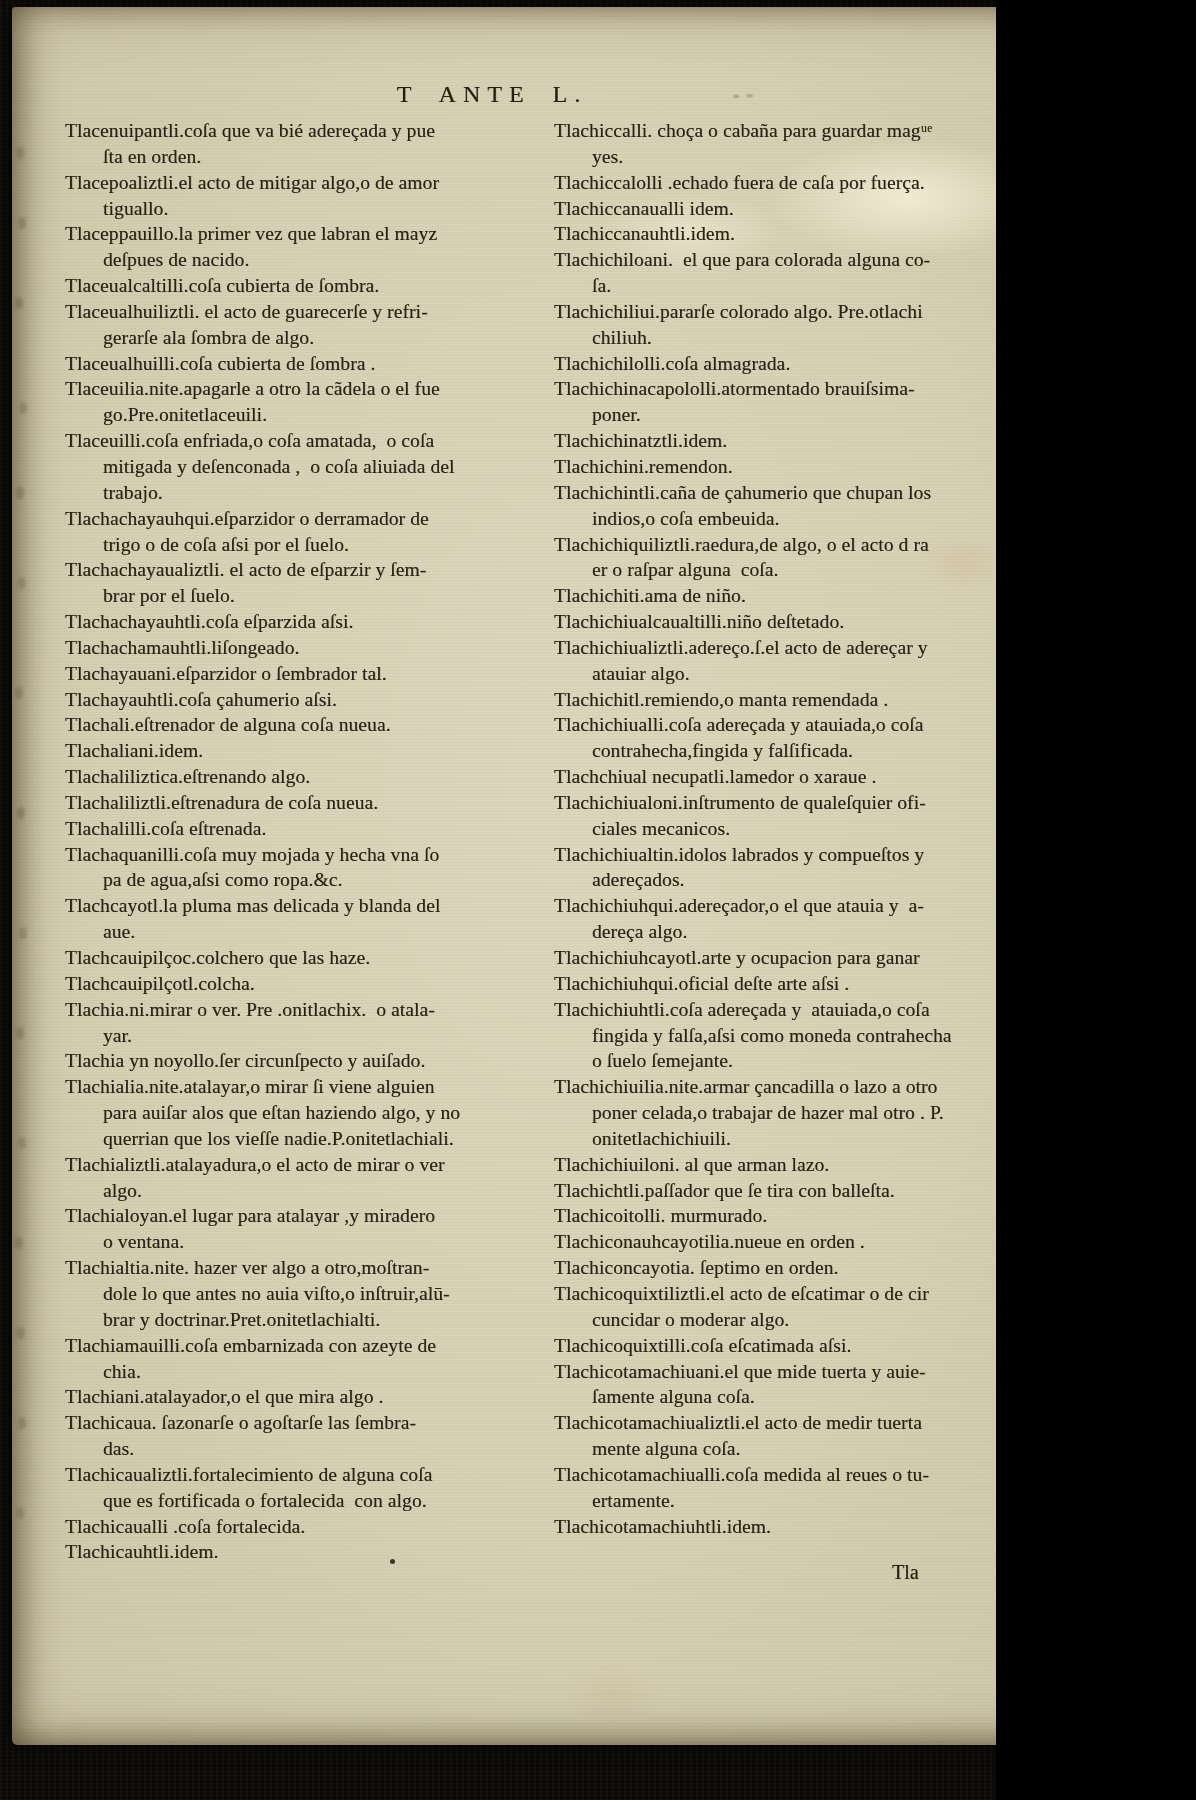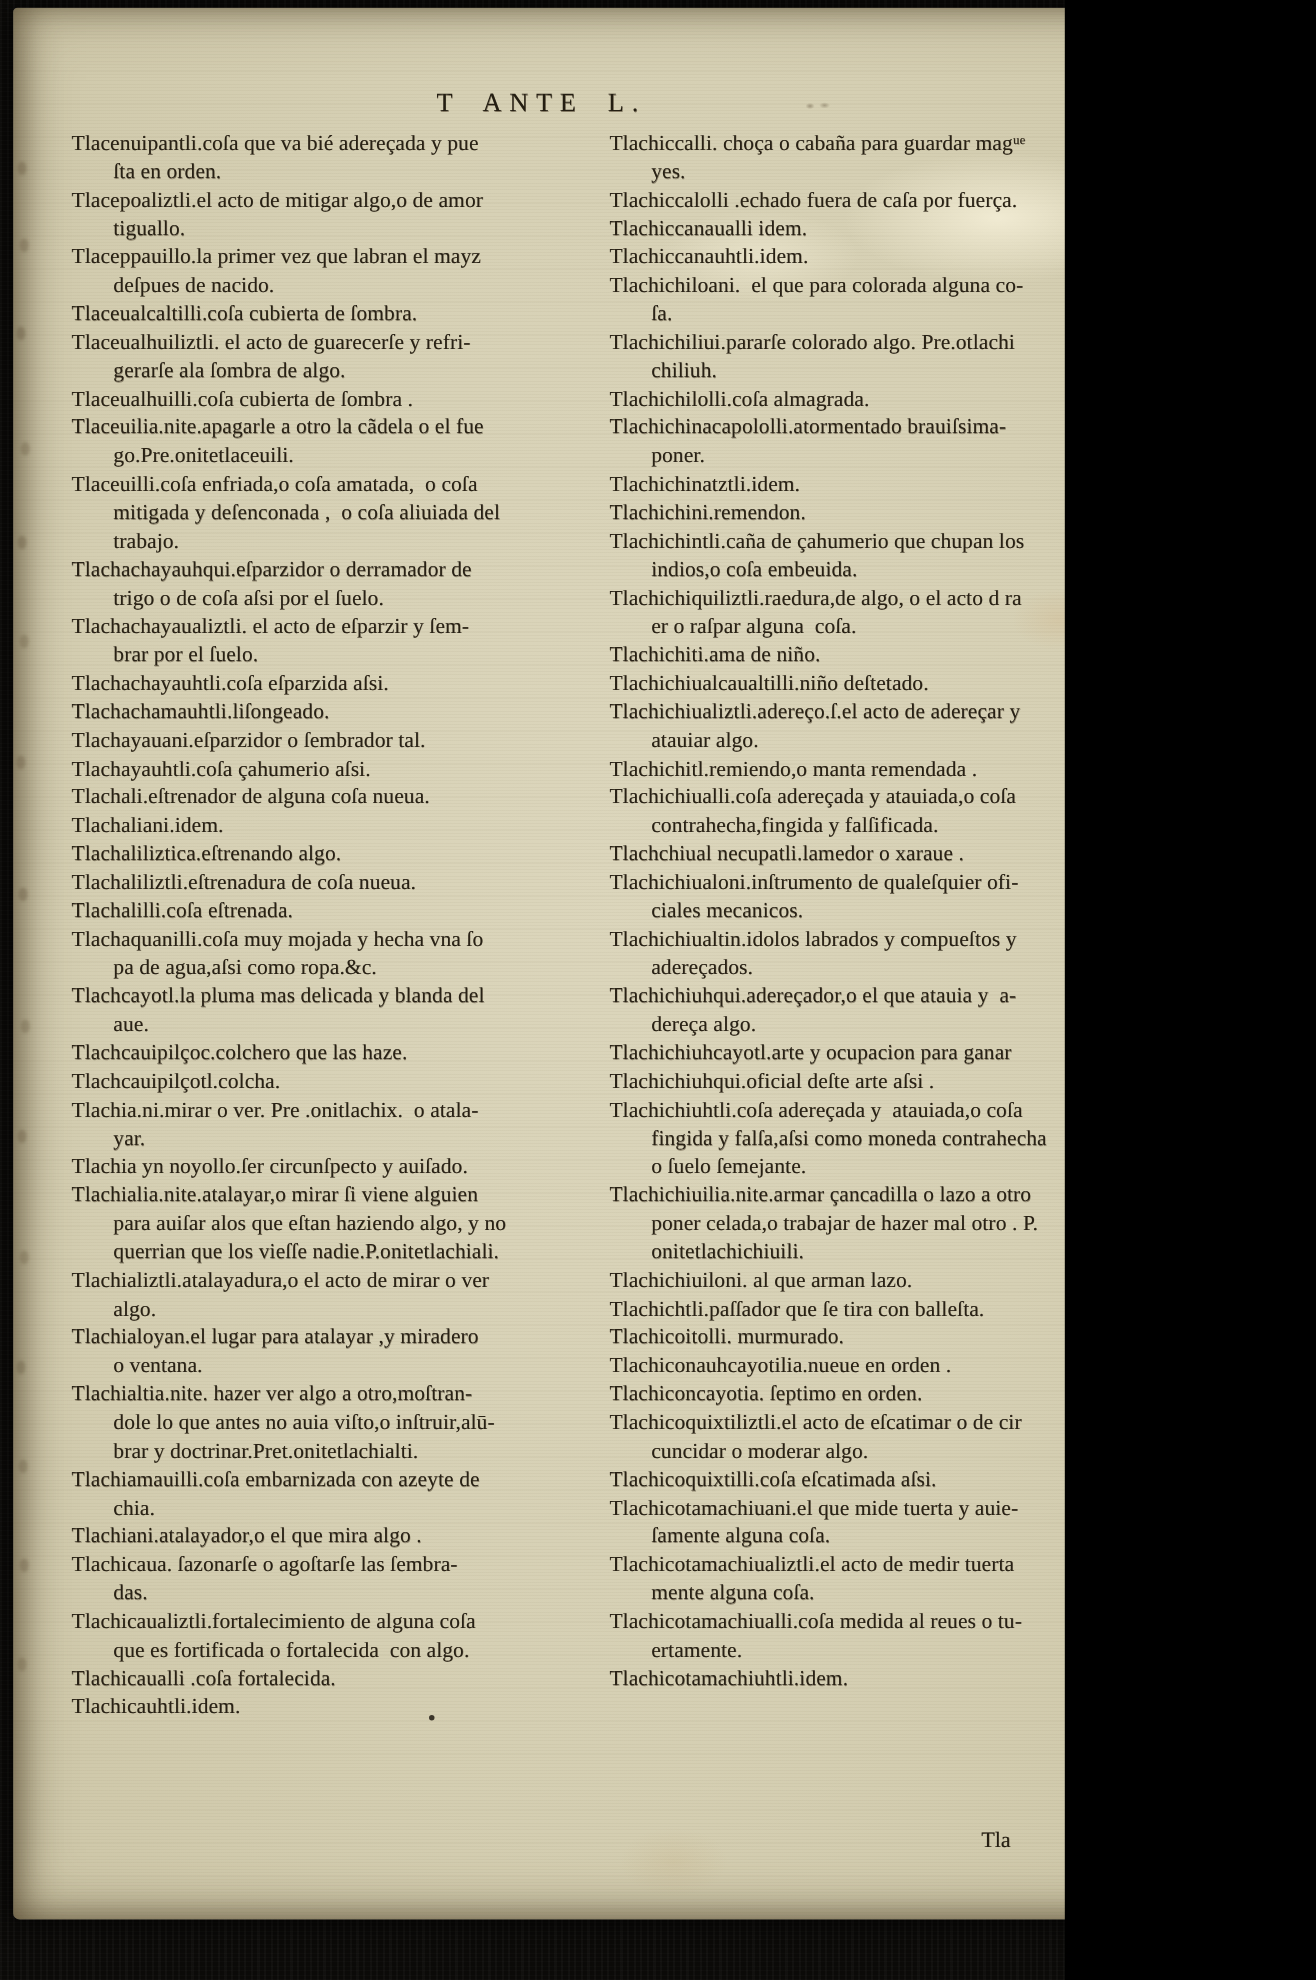--- a/index.html
+++ b/index.html
@@ -3,20 +3,21 @@
 <meta charset="utf-8">
 <style>
   html,body{margin:0;padding:0;background:#000;}
   .scan{
     position:relative;width:968px;height:1800px;overflow:hidden;
     background:#0b0a08;
     background-image:
       repeating-linear-gradient(90deg, rgba(255,255,255,0.028) 0 2px, rgba(0,0,0,0) 2px 6px),
       repeating-linear-gradient(0deg, rgba(255,255,255,0.015) 0 1px, rgba(0,0,0,0) 1px 4px);
     font-family:"Liberation Serif","DejaVu Serif",serif;
+    padding-left:28px;
   }
   .paper{
     position:absolute;left:12px;top:7px;width:1092px;height:1738px;
     border-radius:4px 10px 14px 6px;
     background-color:#d6d0b4;
     background-image:
       radial-gradient(ellipse 200px 85px at 82% 11%, rgba(242,236,212,0.95), rgba(242,236,212,0) 70%),
       radial-gradient(ellipse 130px 60px at 62% 13%, rgba(238,232,208,0.7), rgba(238,232,208,0) 70%),
       radial-gradient(ellipse 60px 40px at 87% 32%, rgba(205,160,105,0.18), rgba(205,160,105,0) 70%),
       radial-gradient(ellipse 70px 45px at 55% 97%, rgba(190,160,110,0.15), rgba(190,160,110,0) 70%),
@@ -42,21 +43,21 @@
   }
   .col{position:absolute;top:111px;}
   .col-left{left:53px;width:446px;}
   .col-right{left:497px;width:478px;margin-left:45px;}
   .line{
     white-space:pre;font-size:19.5px;line-height:25.85px;letter-spacing:0.1px;
     color:#282115;text-shadow:0.4px 0.4px 0.5px rgba(55,42,24,0.45);
   }
   .line.cont{padding-left:38px;}
   .catchword{
-    position:absolute;left:880px;top:1655px;font-size:20px;color:#241e12;
+    position:absolute;left:880px;top:1554px;font-size:20px;color:#241e12;
     text-shadow:0.4px 0.4px 0.5px rgba(55,42,24,0.5);
   }
   .header-smudge{
     position:absolute;left:716px;top:84px;width:30px;height:12px;opacity:0.55;
     background:
       radial-gradient(ellipse 6px 4px at 28% 45%, rgba(70,55,35,0.7), rgba(70,55,35,0) 70%),
       radial-gradient(ellipse 7px 4px at 72% 40%, rgba(70,55,35,0.6), rgba(70,55,35,0) 70%);
     filter:blur(0.4px);
   }
   .bottom-dot{

